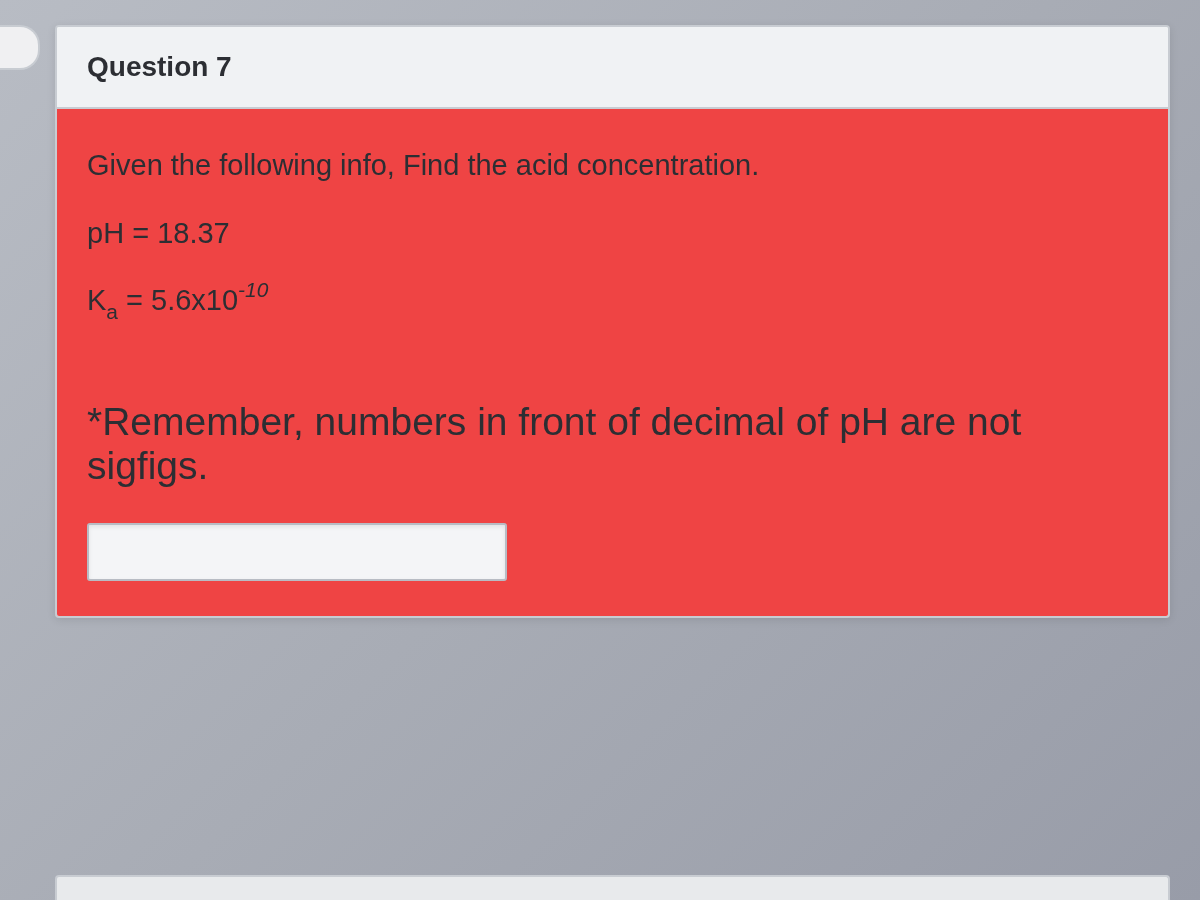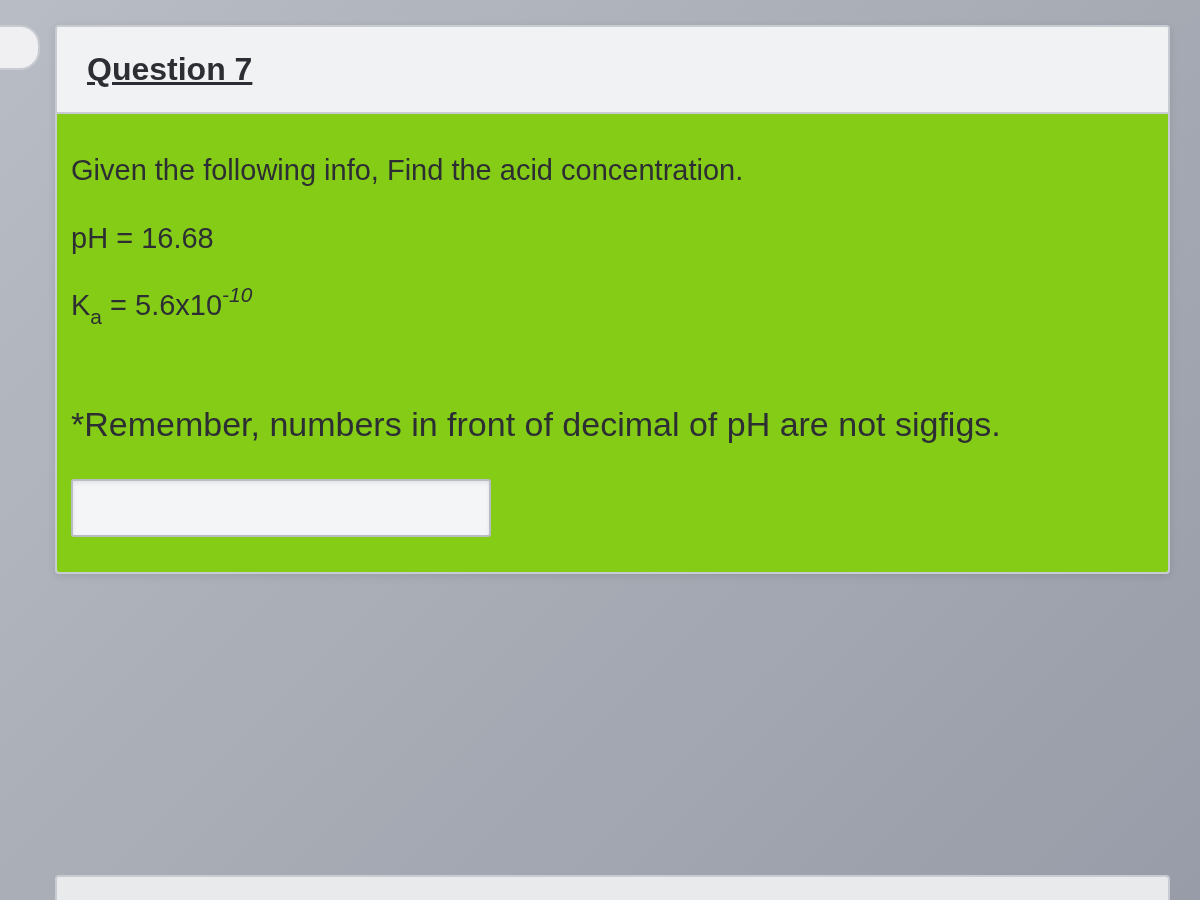--- a/index.html
+++ b/index.html
@@ -35,28 +35,27 @@
       border-radius: 4px;
       box-shadow: 0 2px 8px rgba(0,0,0,0.1);
       overflow: hidden;
     }
     .question-header {
       padding: 24px 30px;
       border-bottom: 2px solid #c8ccd2;
       background: #f0f2f4;
     }
     .question-title {
-      font-size: 32px;
+      font-size: 28px;
       font-weight: 700;
       color: #2c2e33;
-      text-decoration: underline;
     }
     .question-body {
-      padding: 40px 30px 35px 14px;
-      background: #84cc16;
+      padding: 40px 30px 35px 30px;
+      background: #ef4444;
     }
     .prompt-text {
       font-size: 29px;
       color: #2c2e33;
       margin-bottom: 35px;
       font-weight: 400;
     }
     .data-line {
       font-size: 29px;
       color: #2c2e33;
@@ -70,21 +69,21 @@
       top: 0.1em;
     }
     .sup {
       font-size: 0.72em;
       vertical-align: super;
       position: relative;
       top: -0.1em;
       font-style: italic;
     }
     .note-text {
-      font-size: 34px;
+      font-size: 39px;
       color: #2c2e33;
       margin-top: 79px;
       margin-bottom: 35px;
       font-weight: 400;
     }
     .answer-input {
       width: 420px;
       height: 58px;
       border: 2px solid #b8bcc4;
       border-radius: 3px;
@@ -111,21 +110,21 @@
 <div class="page-edge"></div>
 
 <div class="question-card">
   <div class="question-header">
     <div class="question-title">Question 7</div>
   </div>
   <div class="question-body">
     <div class="prompt-text">Given the following info, Find the acid concentration.</div>
 
     <div class="data-line">
-      <span>pH = </span><span>16.68</span>
+      <span>pH = </span><span>18.37</span>
     </div>
 
 
     <div class="data-line">
       <span>K</span><span class="sub">a</span><span> = 5.6x10</span><span class="sup">-10</span>
     </div>
 
     <div class="note-text">*Remember, numbers in front of decimal of pH are not sigfigs.</div>
 
     <input type="text" class="answer-input" value="" style="">

